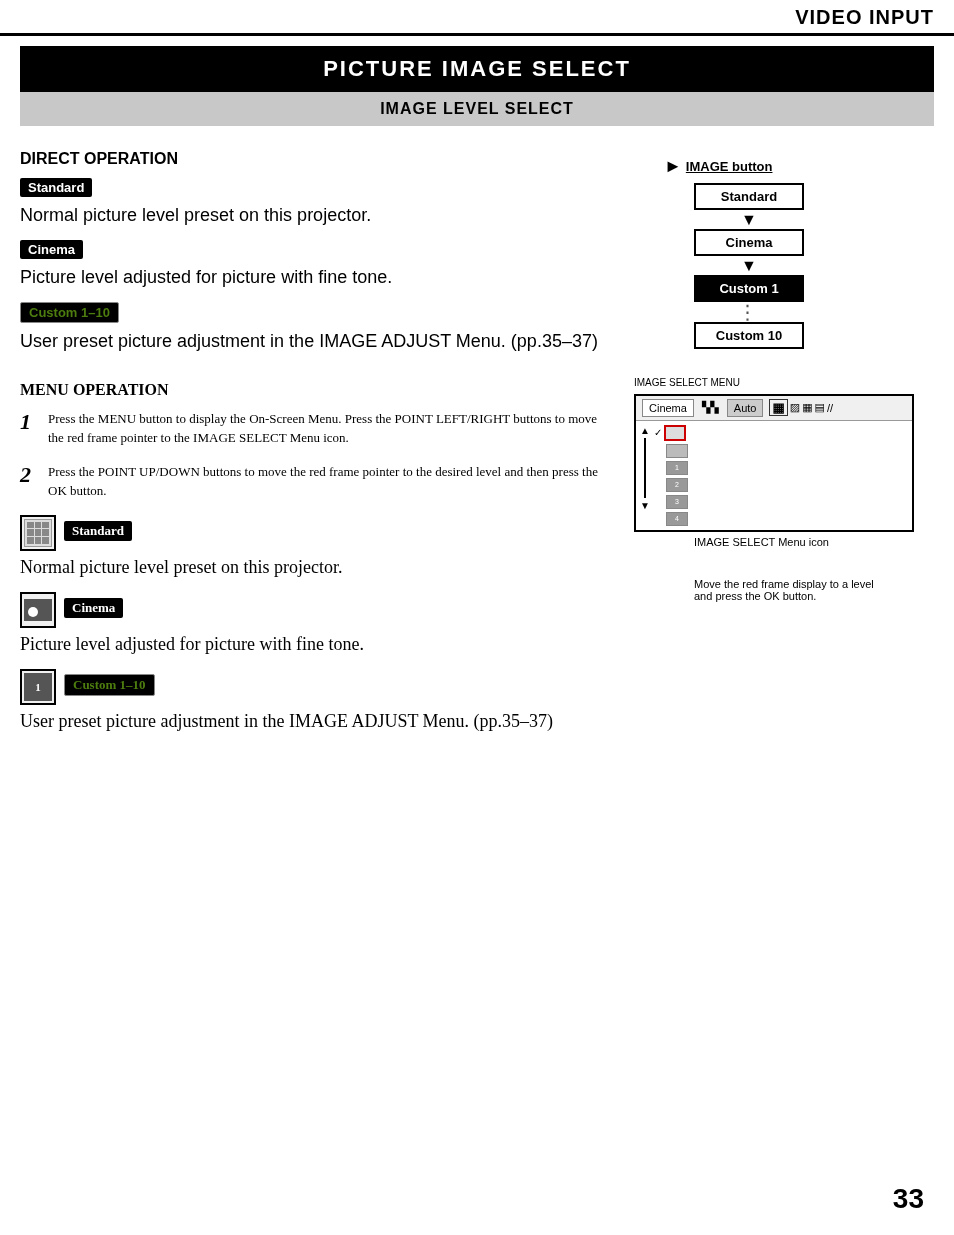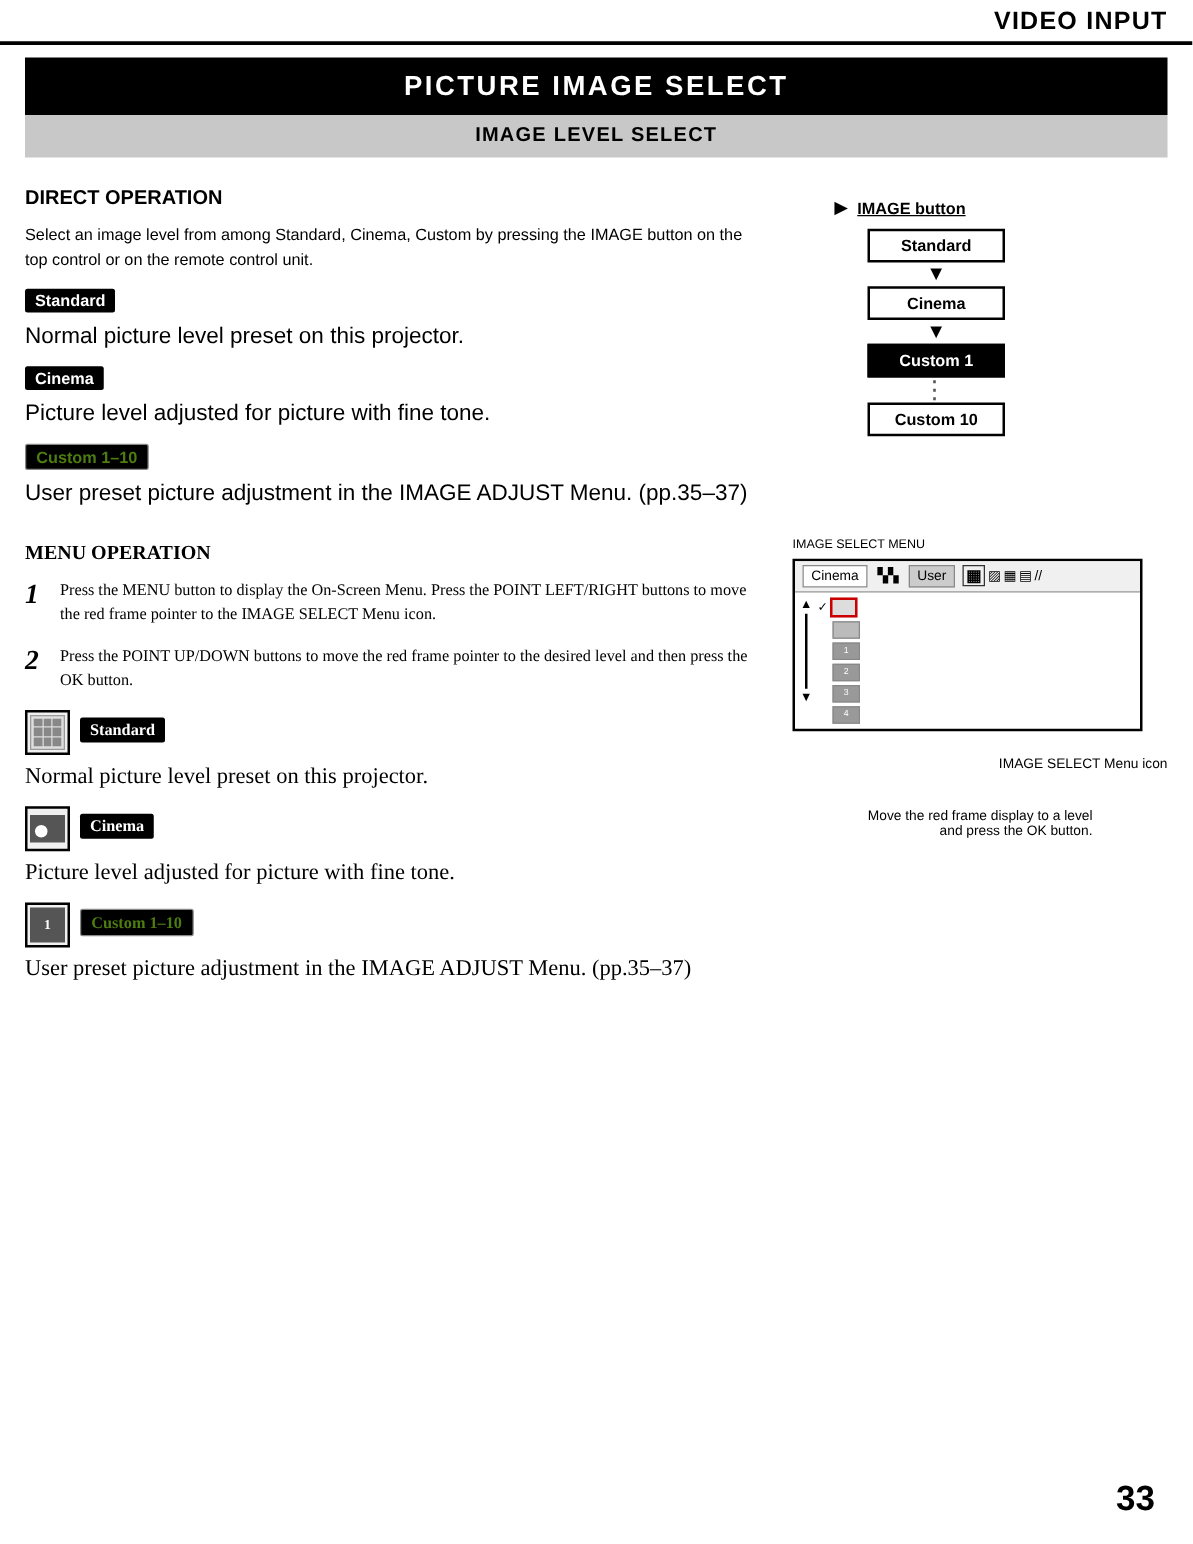--- a/index.html
+++ b/index.html
@@ -325,21 +325,20 @@
   <span class="header-title">VIDEO INPUT</span>
 </div>
 
 <div class="main-title-bar">PICTURE IMAGE SELECT</div>
 
 <div class="sub-title-bar">IMAGE LEVEL SELECT</div>
 
 <div class="content">
   <div class="left-col">
     <div class="section-heading">DIRECT OPERATION</div>
-    <div class="section-description">Select an image level from among Standard, Cinema, Custom by pressing the IMAGE button on the top control or on the remote control unit.</div>
 
     <div class="badge-item">
       <span class="badge badge-standard">Standard</span>
       <div class="badge-desc">Normal picture level preset on this projector.</div>
     </div>
 
     <div class="badge-item">
       <span class="badge badge-cinema">Cinema</span>
       <div class="badge-desc">Picture level adjusted for picture with fine tone.</div>
     </div>
@@ -426,21 +425,21 @@
   </div>
 
   <div class="menu-right">
     <div class="image-select-menu-title">IMAGE SELECT MENU</div>
 
     <div class="menu-diagram">
 
       <div class="menu-diagram-top">
         <div class="menu-tab-active">Cinema</div>
         <div style="font-size:11px;padding:2px 4px;">▚▚</div>
-        <div class="menu-tab">User</div>
+        <div class="menu-tab">Auto</div>
         <div style="display:flex;gap:2px;align-items:center;margin-left:2px;">
           <span style="font-size:13px;font-weight:bold;border:1px solid #333;padding:0 2px;">▦</span>
           <span style="font-size:11px;">▨</span>
           <span style="font-size:11px;">▦</span>
           <span style="font-size:11px;">▤</span>
           <span style="font-size:11px;">//</span>
         </div>
       </div>
 
       <div style="display:flex;padding:4px 4px;">
@@ -469,20 +468,20 @@
           <div style="display:flex;align-items:center;gap:2px;margin-left:12px;">
             <div style="width:22px;height:14px;border:1px solid #888;background:#999;display:flex;align-items:center;justify-content:center;font-size:7px;color:#fff;">3</div>
           </div>
           <div style="display:flex;align-items:center;gap:2px;margin-left:12px;">
             <div style="width:22px;height:14px;border:1px solid #888;background:#999;display:flex;align-items:center;justify-content:center;font-size:7px;color:#fff;">4</div>
           </div>
         </div>
       </div>
     </div>
 
-    <div style="position:relative;margin-top:20px;text-align:right;">
+    <div style="position:relative;margin-top:4px;">
       <div style="font-size:11px;margin-left:60px;margin-top:2px;">IMAGE SELECT Menu icon</div>
       <div style="font-size:11px;margin-left:60px;margin-top:30px;max-width:180px;">Move the red frame display to a level and press the OK button.</div>
     </div>
   </div>
 </div>
 
 <div class="page-number">33</div>
 
 </body></html>

